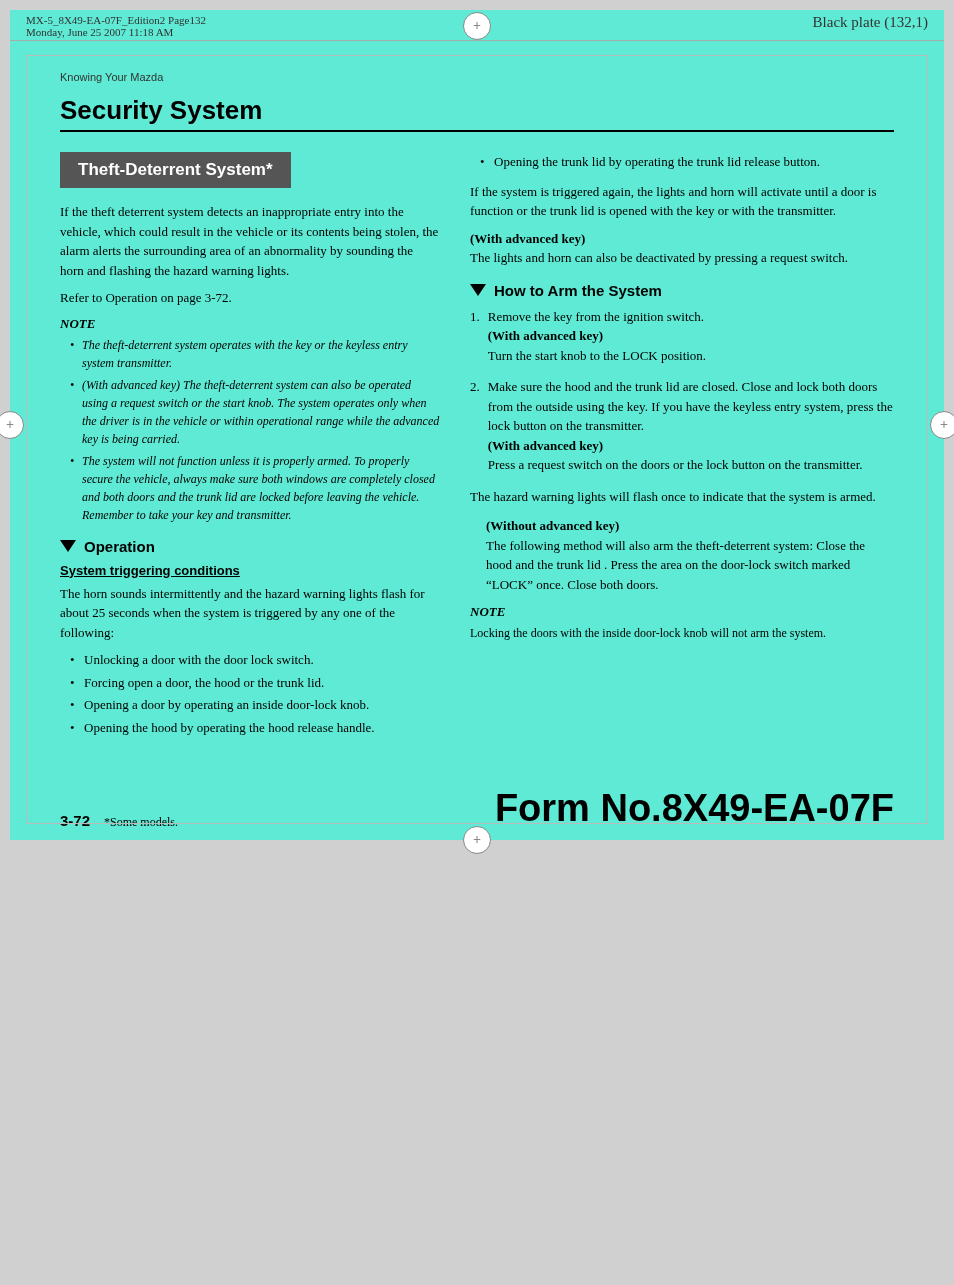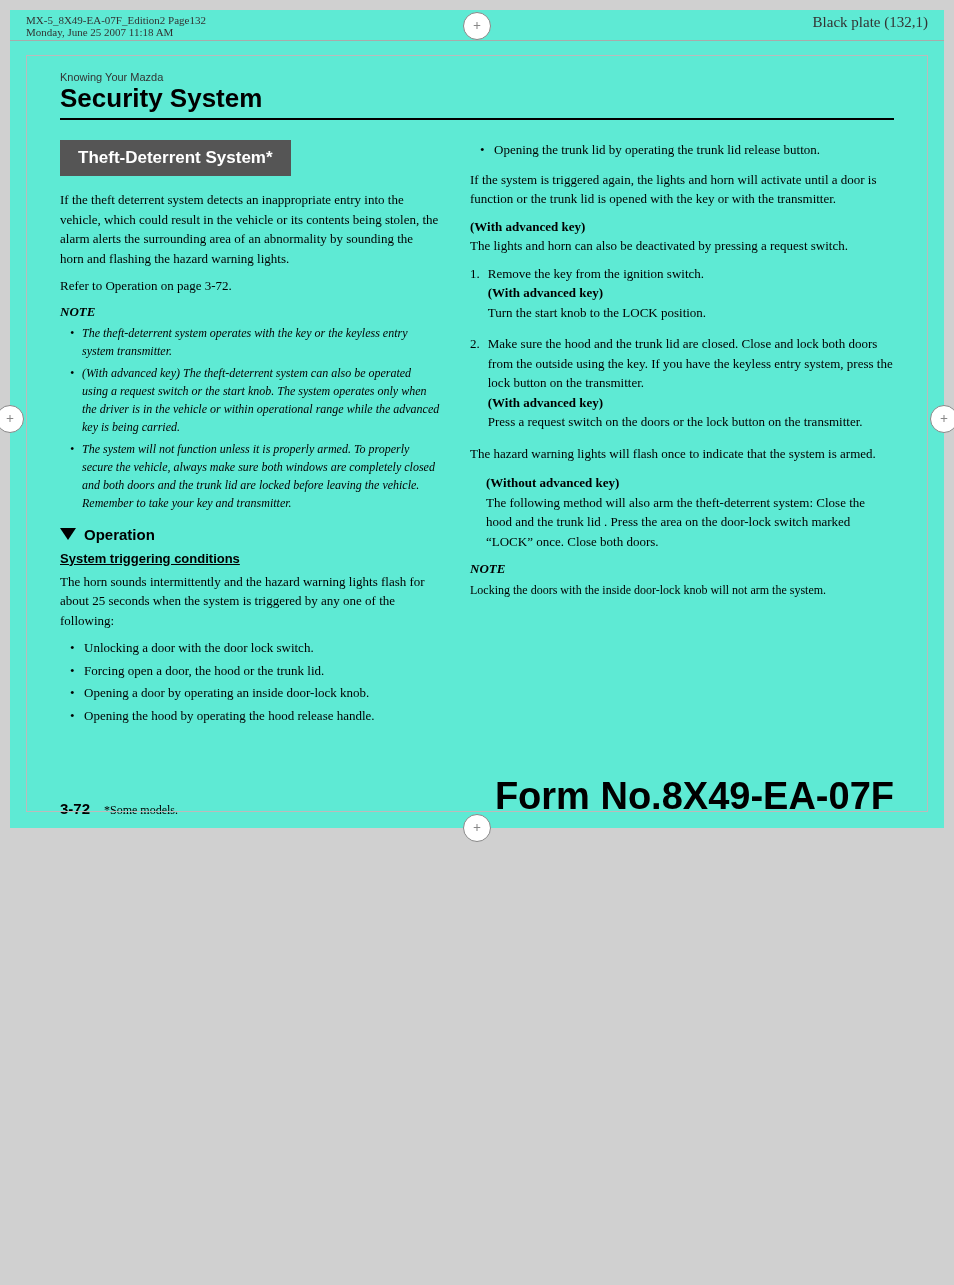--- a/index.html
+++ b/index.html
@@ -56,21 +56,21 @@
     }
 
     .page-content {
       padding: 30px 50px 20px 50px;
       position: relative;
     }
 
     .section-label {
       font-size: 11px;
       color: #333;
-      margin-bottom: 0;
+      margin-bottom: 12px;
       font-family: Arial, sans-serif;
     }
 
     .page-title {
       font-size: 26px;
       font-weight: bold;
       color: #000;
       font-family: Arial, sans-serif;
       border-bottom: 2px solid #000;
       padding-bottom: 4px;
@@ -395,20 +395,24 @@
           <li>Opening the trunk lid by operating the trunk lid release button.</li>
         </ul>
 
         <p class="body-text">If the system is triggered again, the lights and horn will activate until a door is function or the trunk lid is opened with the key or with the transmitter.</p>
 
         <p class="body-text">
           <strong>(With advanced key)</strong><br>
           <span>The lights and horn can also be deactivated by pressing a request switch.</span>
         </p>
 
+        <div class="section-heading">
+          <span class="triangle"></span>
+          <span>How to Arm the System</span>
+        </div>
 
         <div class="numbered-item">
           <span class="num">1.</span>
           <div class="item-content">
             <span>Remove the key from the ignition switch.</span><br>
             <span class="bold-label">(With advanced key)</span><br>
             <span>Turn the start knob to the LOCK position.</span>
           </div>
         </div>
 

